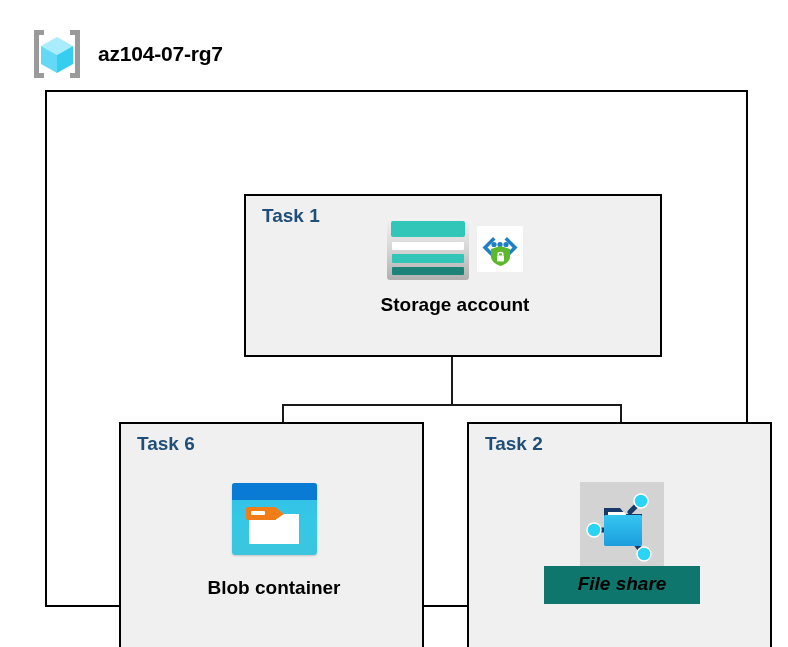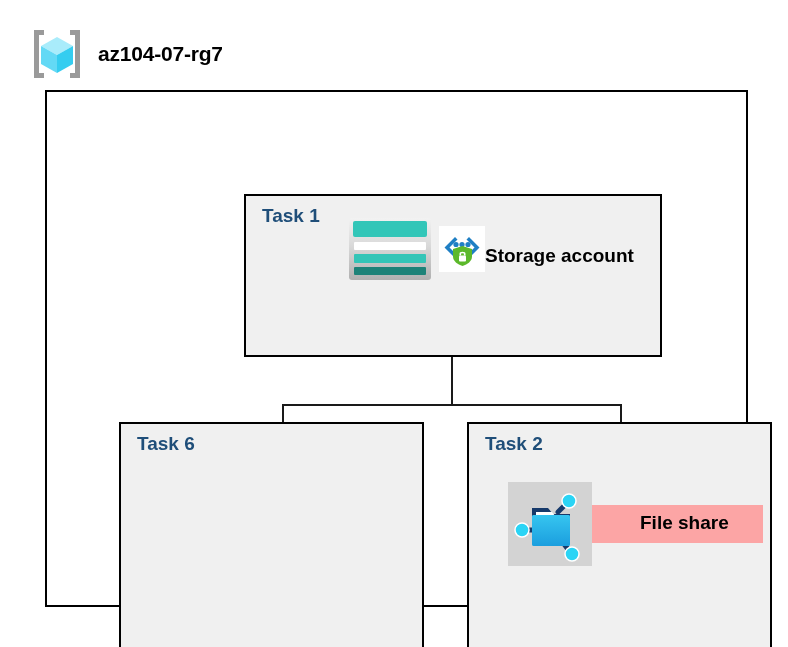--- a/index.html
+++ b/index.html
@@ -70,33 +70,34 @@
     font-size: 19px;
     font-weight: bold;
     color: #1f4e79;
     white-space: nowrap;
   }
 
   
   .node {
     position: absolute;
     display: flex;
-    flex-direction: row;
+    flex-direction: column;
     align-items: center;
   }
   .node-caption {
     font-size: 19px;
     font-weight: bold;
     color: #000000;
     white-space: nowrap;
     line-height: 1.15;
   }
   .node-caption.banded {
-    background: #fca5a5;
-    padding: 7px 34px 9px 48px;
+    background: #0f766e;
+    padding: 7px 34px 9px 34px;
+    font-style: italic;
   }
 
   
   .icon-row {
     display: flex;
     align-items: center;
     gap: 8px;
   }
 
   
@@ -256,20 +257,32 @@
   </div>
 
   <div class="conn conn-v" id="conn-trunk"></div>
   <div class="conn conn-h" id="conn-bus"></div>
   <div class="conn conn-v" id="conn-drop-left"></div>
   <div class="conn conn-v" id="conn-drop-right"></div>
 
   <div class="task-box" id="task2-box">
     <div class="task-label">Task 6</div>
 
+    <div class="node" style="left:38px; top:59px; width:230px;">
+
+      <div class="blob-icon">
+        <div class="blob-head"></div>
+        <div class="blob-doc"></div>
+        <div class="blob-tab">
+          <div class="blob-tab-slot"></div>
+        </div>
+      </div>
+
+      <div class="node-caption" style="margin-top:22px;">Blob container</div>
+    </div>
   </div>
 
   <div class="task-box" id="task3-box">
     <div class="task-label">Task 2</div>
 
     <div class="node" style="left:39px; top:58px; width:228px;">
 
       <div class="fileshare-wrap">
         <svg viewBox="0 0 84 84" width="84" height="84" aria-hidden="true">
 

